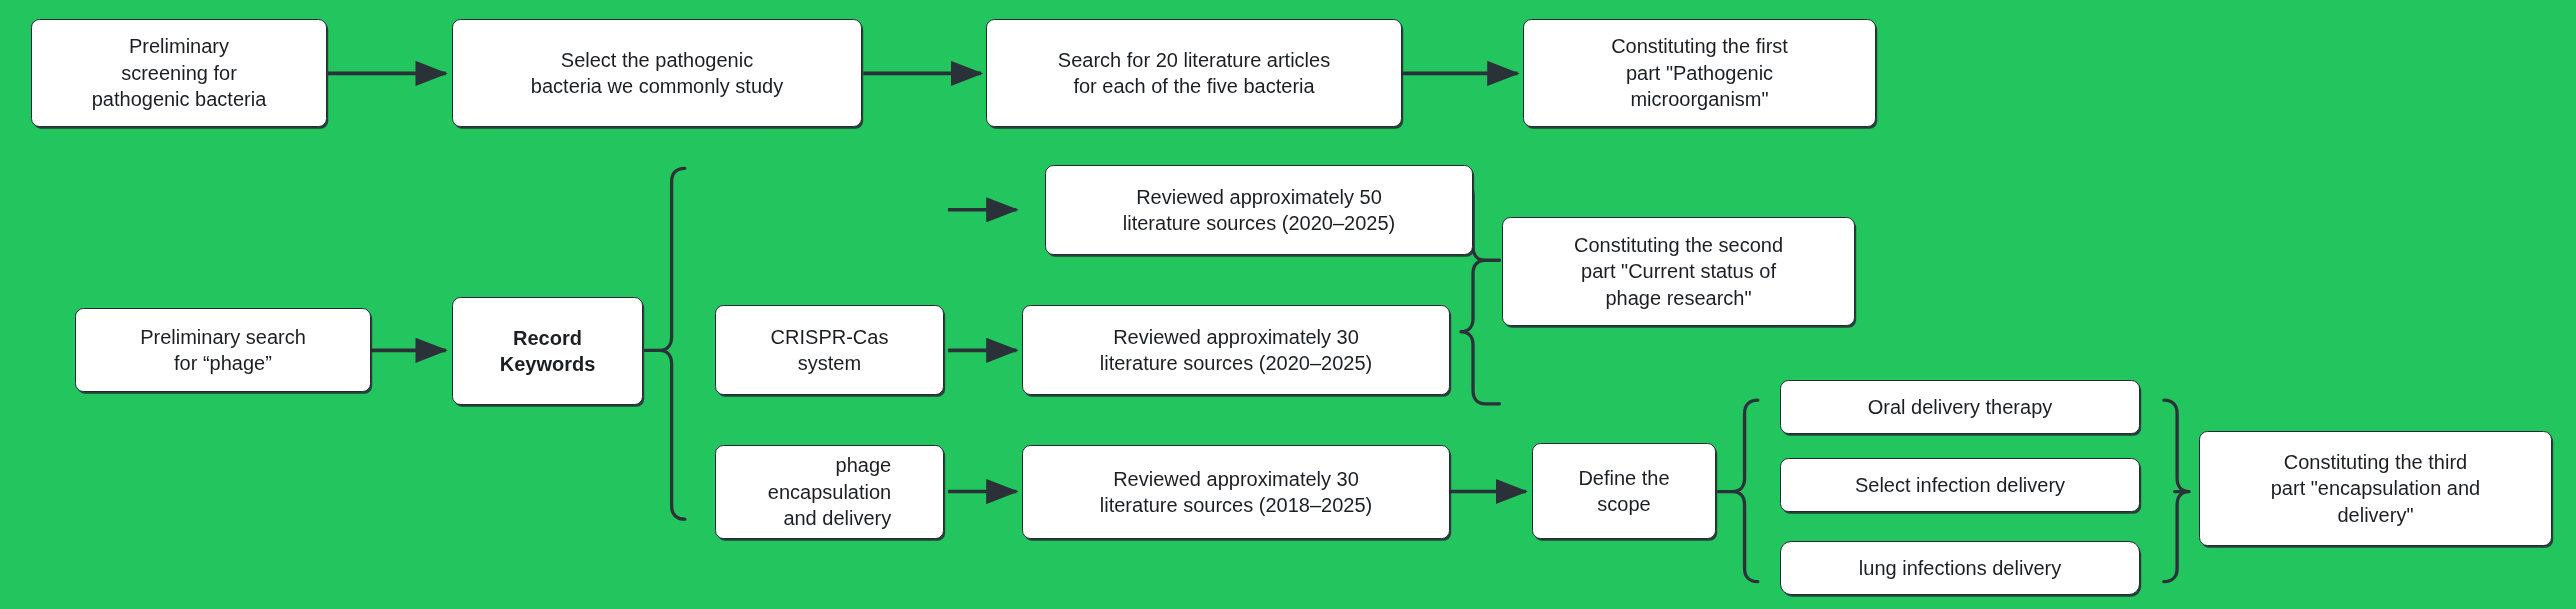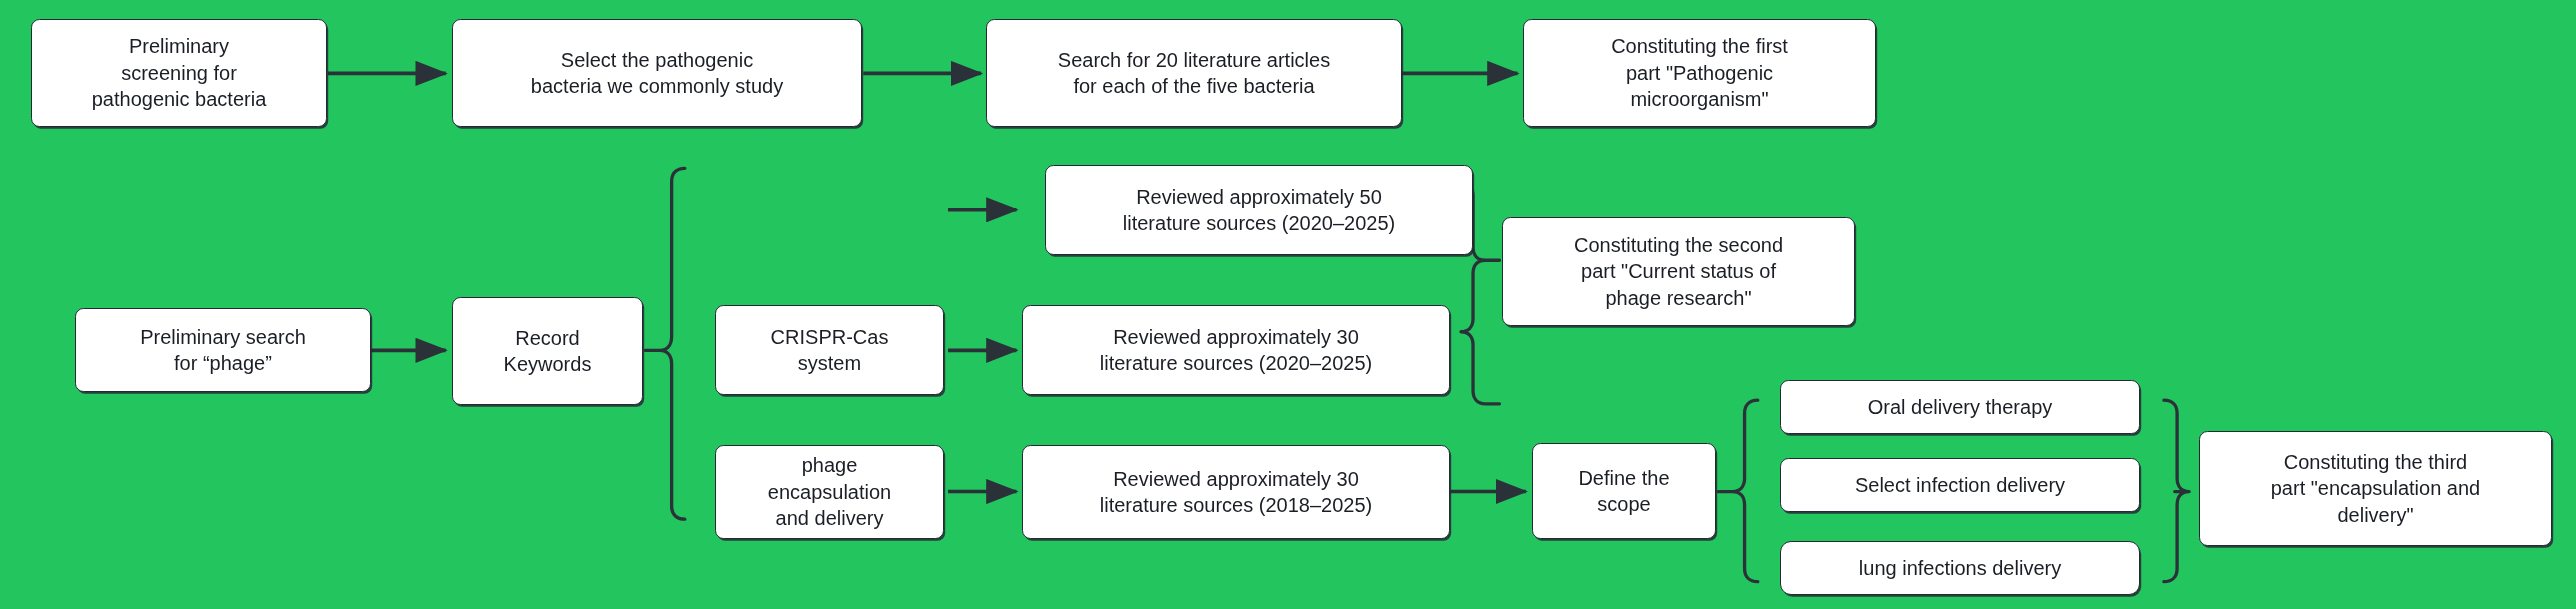--- a/index.html
+++ b/index.html
@@ -114,28 +114,28 @@
   <div class="node" style="left:986px; top:19px; width:416px; height:108px;">Search for 20 literature articles
 for each of the five bacteria</div>
 
   <div class="node" style="left:1523px; top:19px; width:353px; height:108px;">Constituting the first
 part "Pathogenic
 microorganism"</div>
 
   <div class="node" style="left:31px; top:308px; width:296px; height:84px;margin-left:44px;">Preliminary search
 for  “phage”</div>
 
-  <div class="node" style="left:452px; top:297px; width:191px; height:108px;">Record
+  <div class="node" style="left:452px; top:297px; width:191px; height:108px;font-weight:bold;">Record
 Keywords</div>
 
 
   <div class="node" style="left:715px; top:305px; width:229px; height:90px;">CRISPR-Cas
 system</div>
 
-  <div class="node" style="left:715px; top:445px; width:229px; height:94px;">phage
+  <div class="node" style="left:715px; top:445px; width:229px; height:94px;text-align:right;">phage
 encapsulation
 and delivery</div>
 
   <div class="node" style="left:1022px; top:165px; width:428px; height:90px;margin-left:23px;">Reviewed approximately 50
 literature sources (2020–2025)</div>
 
   <div class="node" style="left:1022px; top:305px; width:428px; height:90px;">Reviewed approximately 30
 literature sources (2020–2025)</div>
 
   <div class="node" style="left:1022px; top:445px; width:428px; height:94px;">Reviewed approximately 30

